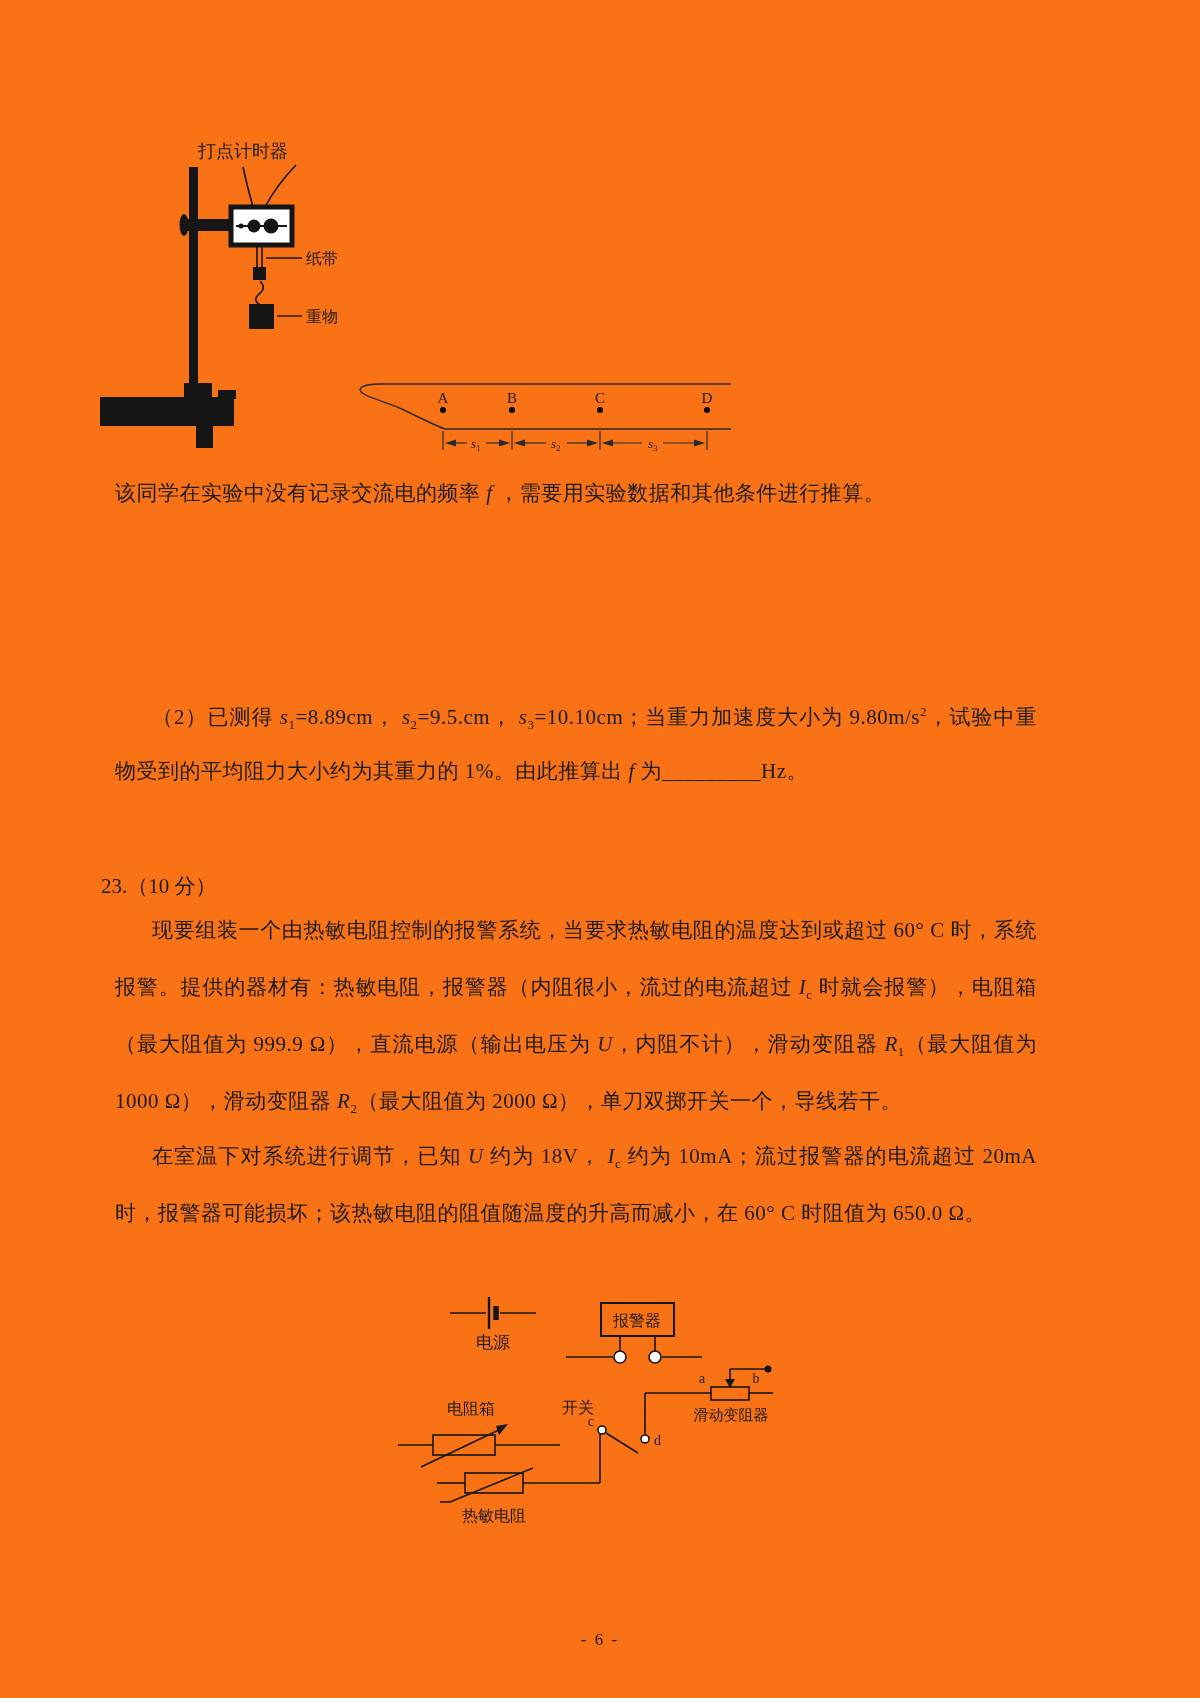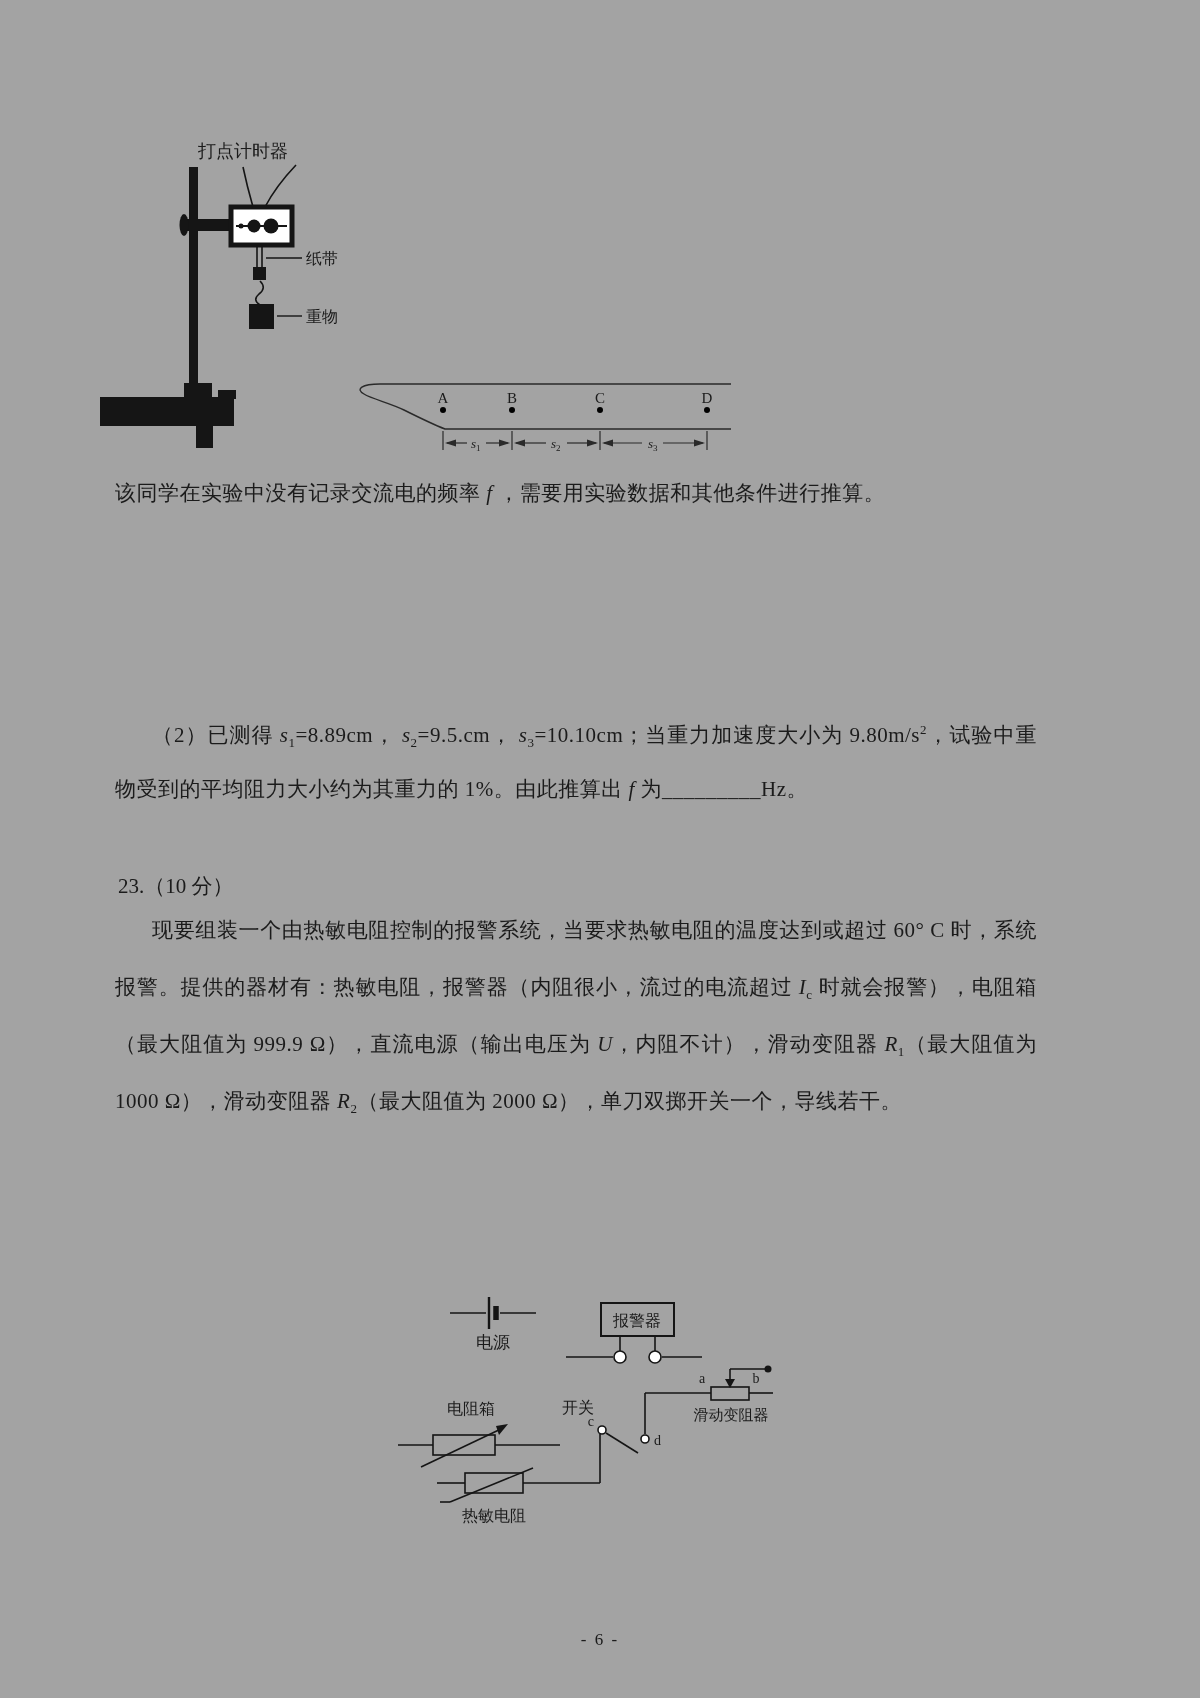--- a/index.html
+++ b/index.html
@@ -1,31 +1,31 @@
 <!DOCTYPE html>
 <html><head>
 <meta charset="utf-8">
 <style>
   html,body{margin:0;padding:0;background:#e8e8e8;}
   #page{
-    position:relative;width:1200px;height:1698px;margin:0 auto;background:#a3a3a3;
+    position:relative;width:1200px;height:1698px;margin:0 auto;background:#f97316;
     font-family:"Liberation Serif","DejaVu Serif",serif;color:#1b1b1b;overflow:hidden;
   }
   .para{
     position:absolute;left:95px;width:922px;font-size:21px;line-height:54px;
     text-align:justify;letter-spacing:0.5px;margin-left:20px;
   }
   .lh57{line-height:57px;}
   .indent{text-indent:37px;}
   .para sub{font-size:13px;line-height:0;}
   .para sup{font-size:13px;line-height:0;}
   .var{font-style:italic;font-family:"Liberation Serif","DejaVu Serif",serif;}
   #fig-svg{position:absolute;left:0;top:0;width:1200px;height:1698px;}
   #fig-svg text{font-family:"Liberation Serif","DejaVu Serif",serif;fill:#1b1b1b;}
-  .heading{position:absolute;left:118px;font-size:21px;text-align:right;}
+  .heading{position:absolute;left:101px;font-size:21px;text-align:right;}
   .pagenum{position:absolute;left:0;width:1200px;text-align:center;font-size:17px;letter-spacing:2px;}
 </style>
 </head>
 <body>
 
 <div id="page">
 
   <svg id="fig-svg" viewBox="0 0 1200 1698">
 
     <g stroke="none" fill="#151515">
@@ -152,21 +152,22 @@
         <line x1="440" y1="1502" x2="450" y2="1502"></line>
         <line x1="450" y1="1502" x2="533" y2="1468"></line>
         <line x1="523" y1="1483" x2="600" y2="1483"></line>
         <line x1="600" y1="1483" x2="600" y2="1434"></line>
       </g>
       <text x="494" y="1521" font-size="16" text-anchor="middle" stroke="none">热敏电阻</text>
     </g>
   </svg>
 
   <div class="para" style="top:466px"><span>该同学在实验中没有记录交流电的频率 </span><span class="var">f</span><span> ，需要用实验数据和其他条件进行推算。</span></div>
-  <div class="para indent" style="top:708px"><span>（2）已测得 </span><span class="var">s</span><sub>1</sub><span>=8.89cm， </span><span class="var">s</span><sub>2</sub><span>=9.5.cm， </span><span class="var">s</span><sub>3</sub><span>=10.10cm；当重力加速度大小为 9.80m/s</span><sup>2</sup><span>，试验中重物受到的平均阻力大小约为其重力的 1%。由此推算出 </span><span class="var">f</span><span> 为_________Hz。</span></div>
+  <div class="para indent" style="top:690px"><span>（2）已测得 </span><span class="var">s</span><sub>1</sub><span>=8.89cm， </span><span class="var">s</span><sub>2</sub><span>=9.5.cm， </span><span class="var">s</span><sub>3</sub><span>=10.10cm；当重力加速度大小为 9.80m/s</span><sup>2</sup><span>，试验中重物受到的平均阻力大小约为其重力的 1%。由此推算出 </span><span class="var">f</span><span> 为_________Hz。</span></div>
 
   <div class="heading" style="top:872px">23.（10 分）</div>
 
   <div class="para indent lh57" style="top:902px"><span>现要组装一个由热敏电阻控制的报警系统，当要求热敏电阻的温度达到或超过 60° C 时，系统报警。提供的器材有：热敏电阻，报警器（内阻很小，流过的电流超过 </span><span class="var">I</span><sub>c</sub><span> 时就会报警），电阻箱（最大阻值为 999.9 Ω），直流电源（输出电压为 </span><span class="var">U</span><span>，内阻不计），滑动变阻器 </span><span class="var">R</span><sub>1</sub><span>（最大阻值为 1000 Ω），滑动变阻器 </span><span class="var">R</span><sub>2</sub><span>（最大阻值为 2000 Ω），单刀双掷开关一个，导线若干。</span></div>
+  <div class="para indent lh57" style="top:1128px"><span>在室温下对系统进行调节，已知 </span><span class="var">U</span><span> 约为 18V， </span><span class="var">I</span><sub>c</sub><span> 约为 10mA；流过报警器的电流超过 20mA 时，报警器可能损坏；该热敏电阻的阻值随温度的升高而减小，在 60° C 时阻值为 650.0 Ω。</span></div>
 
   <div class="pagenum" style="top:1630px">- 6 -</div>
 
 </div>
 
 </body></html>

